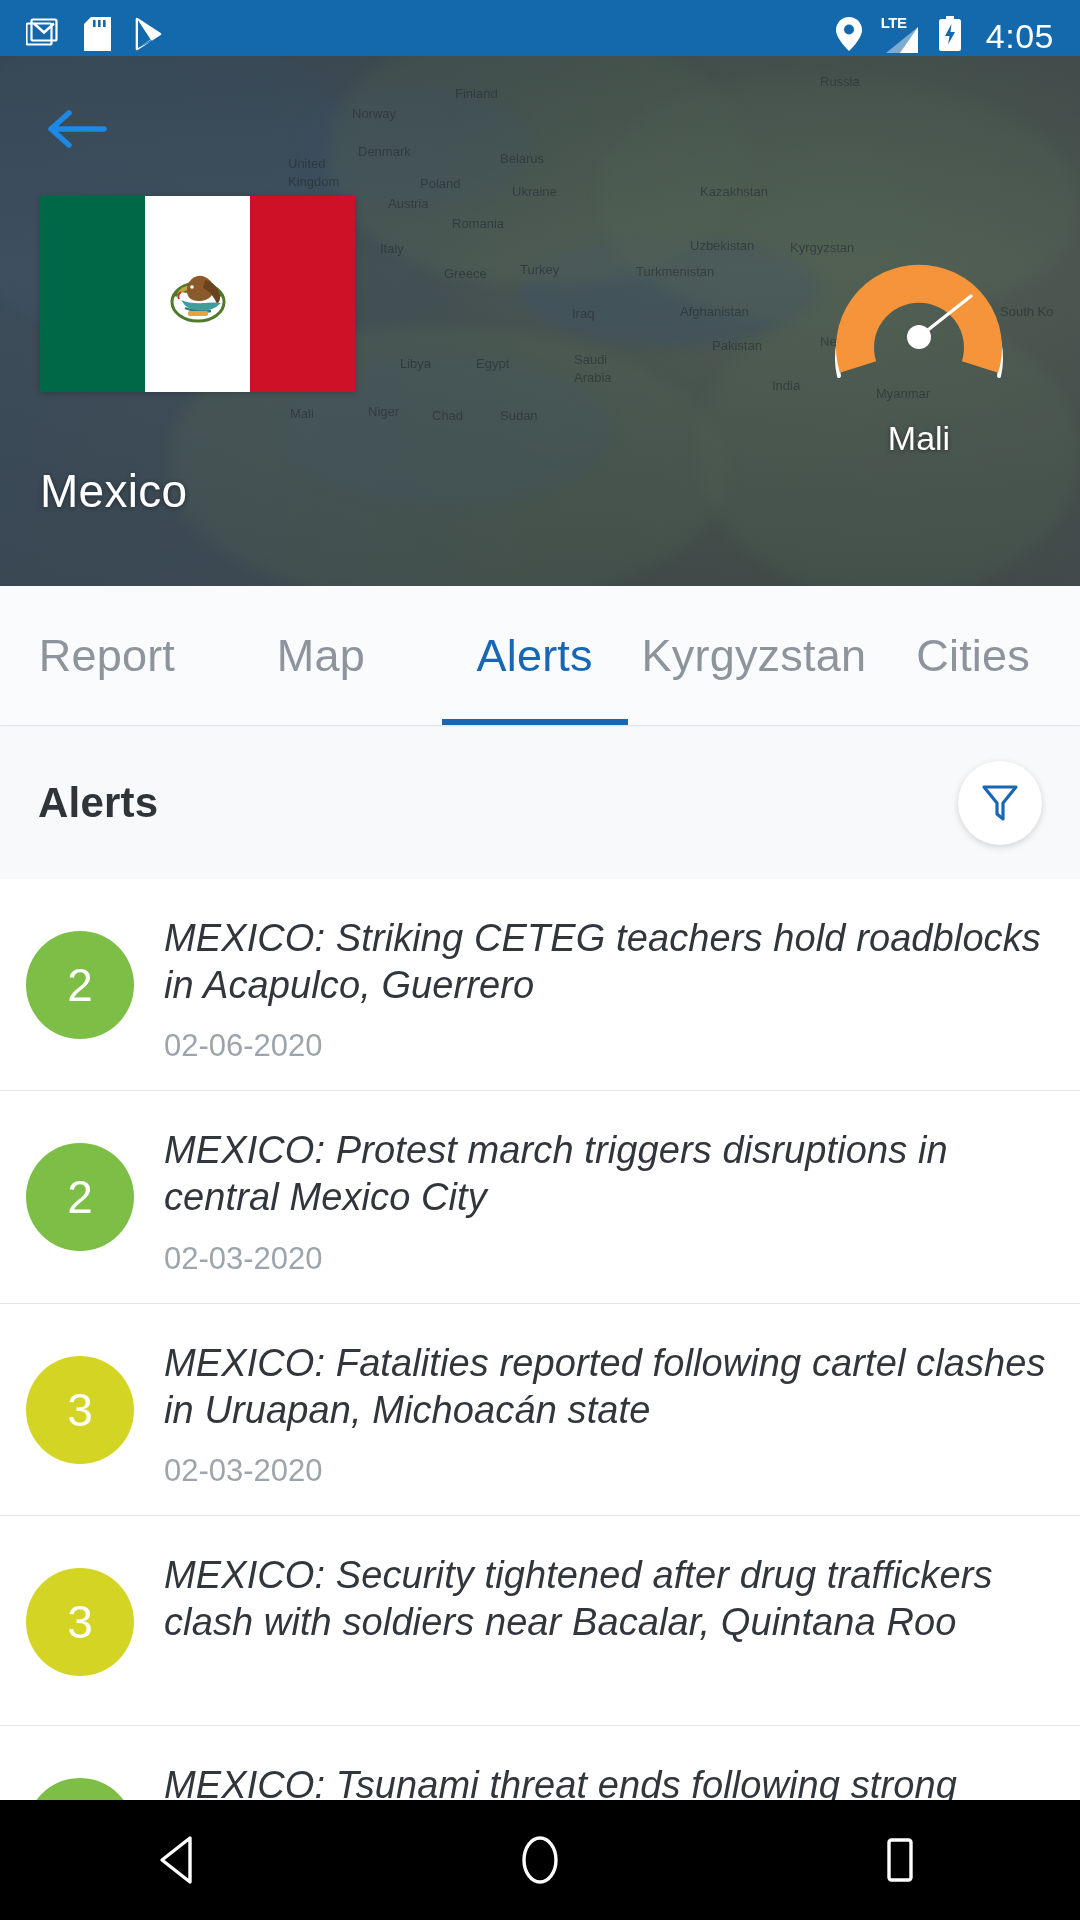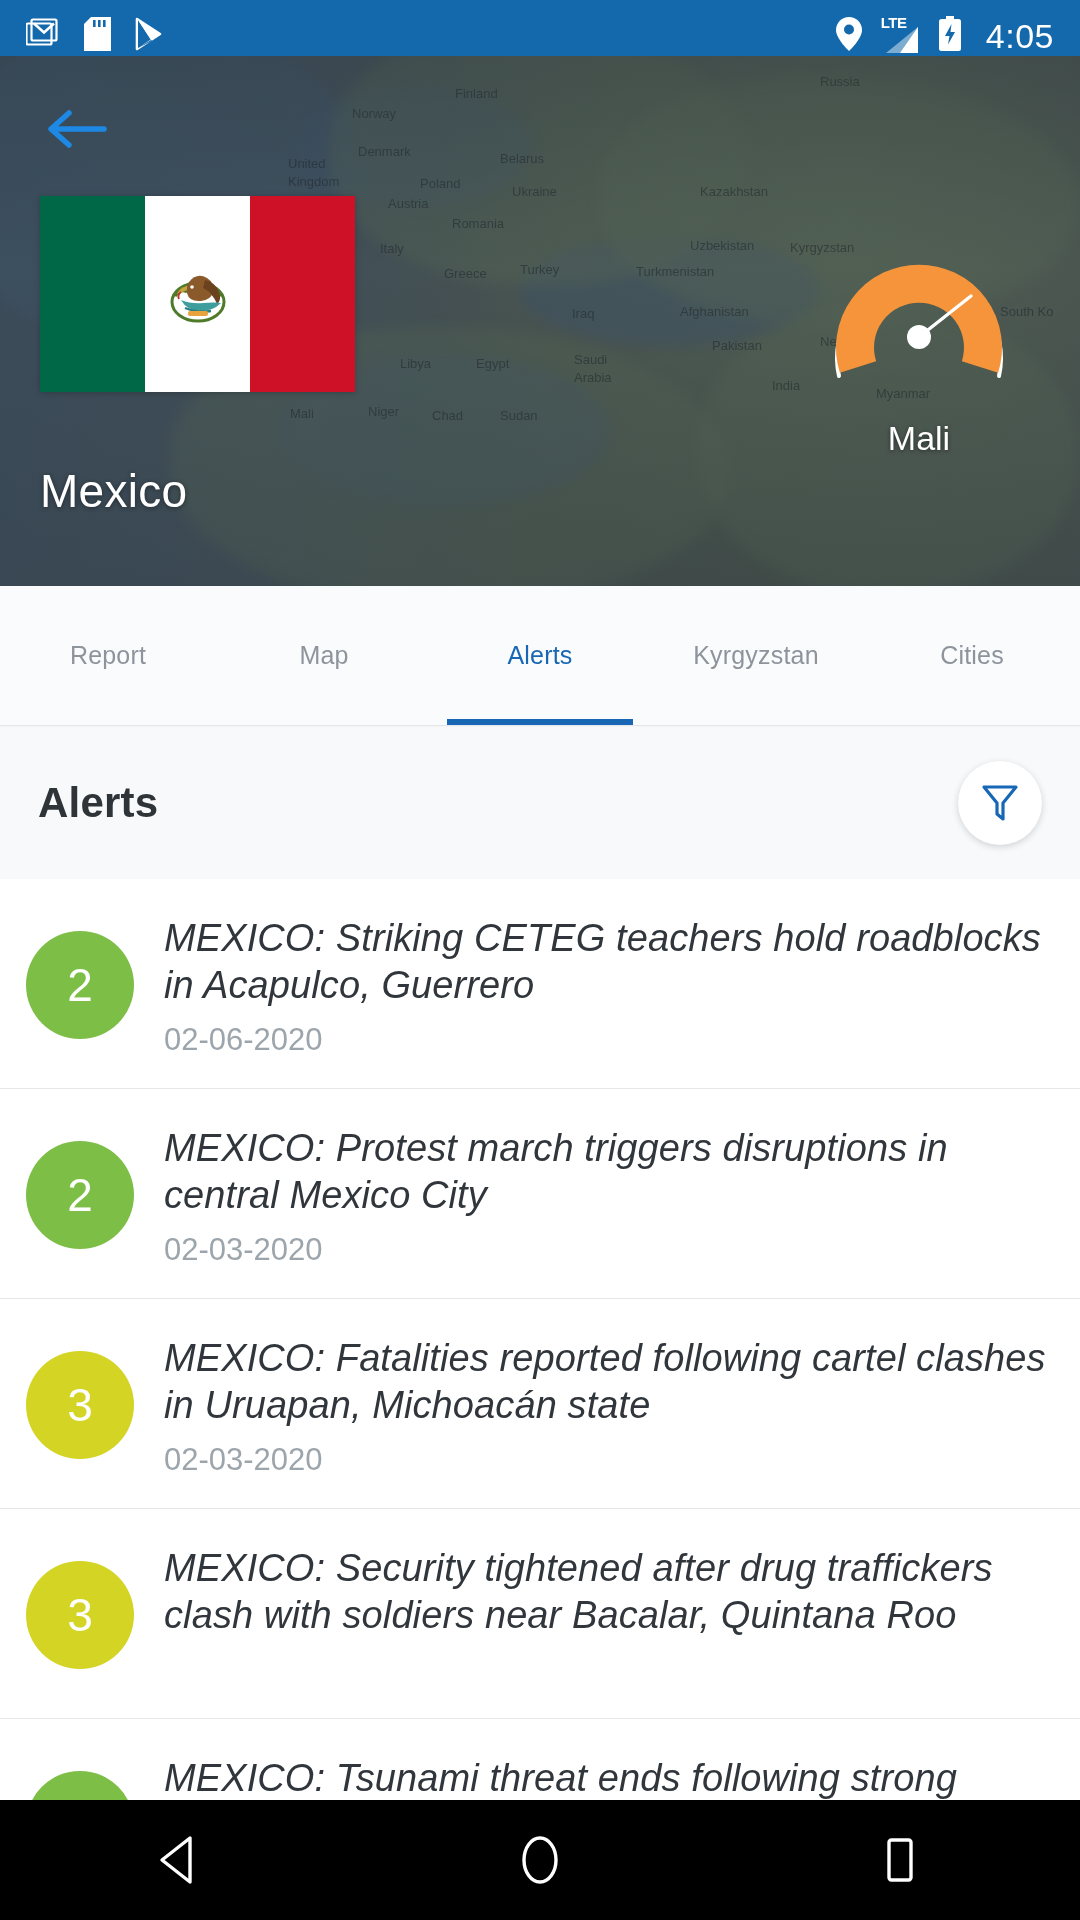--- a/index.html
+++ b/index.html
@@ -83,21 +83,21 @@
 
   
   .tabbar {
     position:absolute; top:586px; left:0; width:1080px; height:140px;
     background:#FAFBFC; display:flex; align-items:stretch;
     border-bottom:1px solid #E3E6EA;
     box-shadow:0 1px 3px rgba(0,0,0,0.07);
   }
   .tab {
     flex:1; display:flex; align-items:center; justify-content:center;
-    position:relative; cursor:pointer; font-size:25px; color:#8D949C;
+    position:relative; cursor:pointer; font-size:45px; color:#8D949C;
     letter-spacing:0.2px;
   }
   .tab.active { color:#1767B5; }
   .tab.active::after {
     content:""; position:absolute; bottom:0; left:50%; transform:translateX(-50%);
     width:186px; height:6px; background:#1767B5;
   }
 
   
   .alerts-head {
@@ -124,21 +124,21 @@
   .badge {
     flex:0 0 auto; width:108px; height:108px; border-radius:50%;
     display:flex; align-items:center; justify-content:center;
     color:#ffffff; font-size:46px; font-weight:400;
     margin-top:18px;
   }
   .alert-body { margin-left:30px; flex:1; padding-top:2px; }
   .alert-title {
     font-size:38px; line-height:1.23; color:#30363B; letter-spacing:0.1px;font-style:italic;
   }
-  .alert-date { margin-top:14px; font-size:31px; color:#9DA5AC; }
+  .alert-date { margin-top:20px; font-size:31px; color:#9DA5AC; }
 
   
   .navbar {
     position:absolute; bottom:0; left:0; width:1080px; height:120px;
     background:#000000; display:flex; align-items:center; justify-content:space-around;
   }
   .nav-btn { width:120px; height:120px; display:flex; align-items:center; justify-content:center; cursor:pointer; }
 </style>
 </head>
 <body>

